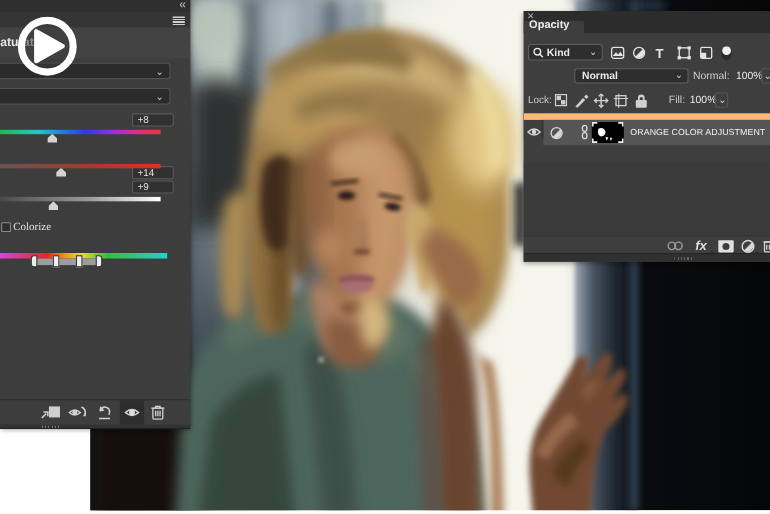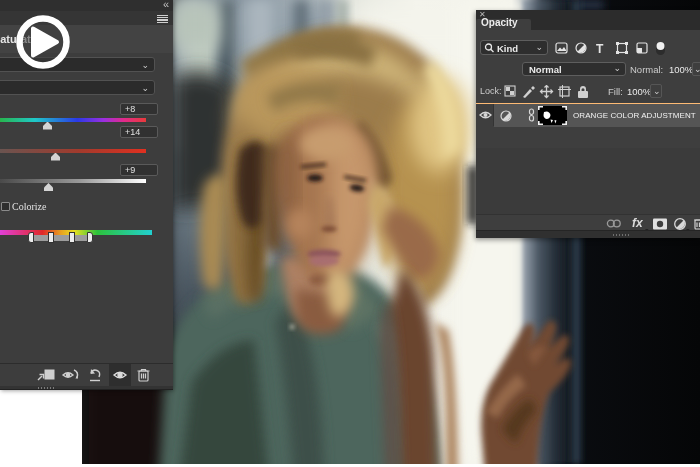--- a/index.html
+++ b/index.html
@@ -15,21 +15,21 @@
 #lp .menu{position:absolute;right:5px;top:4px;width:11px;height:8px;
   background:repeating-linear-gradient(#cfcfcf 0 1.2px,transparent 1.2px 2.2px);}
 #lp .title{position:absolute;left:0;top:25px;width:173px;height:28px;background:#434343;}
 #lp .title span{position:absolute;left:-31px;top:8px;font-size:11px;font-weight:bold;color:#e6e6e6;white-space:nowrap;}
 .dd{position:absolute;left:-8px;width:161px;height:13px;background:#2b2b2b;border:1px solid #525252;border-radius:3px;}
 .dd .ch{position:absolute;right:5px;top:2px;color:#cfcfcf;font-size:9px;}
 #dd1{top:57px;}
 #dd2{top:80px;}
 .vbox{position:absolute;left:120px;width:32px;height:10px;background:#313131;border:1px solid #5a5a5a;border-radius:2px;color:#e0e0e0;font-size:9px;line-height:10px;padding-left:4px;box-sizing:content-box;}
 #v1{top:102.5px;}
-#v2{top:126px;}
+#v2{top:151px;}
 #v3{top:164px;}
 .sl{position:absolute;left:0;height:4px;width:146px;}
 #sl1{top:118px;background:linear-gradient(to right,#27b54e 0%,#1fc8c8 24%,#2b39e8 53%,#9b2fe0 71%,#e22a8a 85%,#e83a3a 100%);}
 #sl2{top:149px;background:linear-gradient(to right,#6a5450 0%,#a33a2c 55%,#e03020 100%);}
 #sl3{top:179px;background:linear-gradient(to right,#4a4a4a 0%,#9a9a9a 55%,#ffffff 100%);}
 .thumb{position:absolute;width:9px;height:8px;background:#d4d4d4;clip-path:polygon(50% 0,100% 55%,100% 100%,0 100%,0 55%);filter:drop-shadow(0 1px 1px rgba(0,0,0,.5));}
 #th1{left:43px;top:121.5px;}
 #th2{left:51px;top:152.5px;}
 #th3{left:44px;top:183px;}
 #colorize{position:absolute;left:1px;top:202px;width:7px;height:7px;border:1px solid #8a8a8a;border-radius:1px;background:#2e2e2e;}
@@ -66,21 +66,21 @@
 #blendDD .t{position:absolute;left:6px;top:0.5px;font-size:9.5px;font-weight:bold;color:#eaeaea;}
 #blendDD .ch{position:absolute;right:4px;top:0px;font-size:9px;color:#cfcfcf;}
 #opLbl{position:absolute;left:112px;top:7px;font-size:9.5px;color:#cccccc;}
 #opVal{position:absolute;left:151px;top:7px;font-size:9.5px;color:#eaeaea;}
 #opCh{position:absolute;left:176px;top:7px;font-size:9px;color:#cfcfcf;}
 #lockRow{position:absolute;left:0;top:72px;width:224px;height:28px;}
 #lockLbl{position:absolute;left:4px;top:4px;font-size:9px;color:#cccccc;}
 #fillLbl{position:absolute;left:132px;top:4px;font-size:9.5px;color:#cccccc;}
 #fillVal{position:absolute;left:151px;top:4px;font-size:9.5px;color:#eaeaea;}
 #fillCh{position:absolute;left:177px;top:4px;font-size:9px;color:#cfcfcf;}
-#row1{position:absolute;left:0;top:93px;width:224px;height:23px;background:#3e3e3e;border-top:1px solid #fdba74;box-sizing:border-box;}
+#row1{position:absolute;left:0;top:93px;width:224px;height:23px;background:#3e3e3e;border-top:6px solid #fdba74;box-sizing:border-box;}
 #row1 .sel{position:absolute;left:18px;top:0;width:206px;height:23px;background:#555555;}
 #row2{position:absolute;left:0;top:116px;width:224px;height:22px;background:#3e3e3e;border-bottom:1px solid #343434;box-sizing:border-box;}
 .eyecol{position:absolute;left:0;top:0;width:18px;height:100%;border-right:1px solid #333;box-sizing:border-box;}
 #maskthumb{position:absolute;left:62px;top:2px;width:29px;height:19px;background:#000;}
 #row1 .lname{position:absolute;left:97px;top:7px;font-size:8px;color:#f2f2f2;letter-spacing:.08px;white-space:nowrap;}
 #bgthumb{position:absolute;left:25px;top:2px;width:26px;height:18.5px;background:#222;}
 #row2 .lname{position:absolute;left:58px;top:7px;font-size:9px;color:#f0f0f0;}
 #layEmpty{position:absolute;left:0;top:138px;width:224px;height:66px;background:#3b3b3b;}
 #laybar{position:absolute;left:0;top:204px;width:244px;height:16px;background:#3e3e3e;border-top:1px solid #323232;box-sizing:border-box;}
 #laygrip{position:absolute;left:0;top:220px;width:224px;height:8px;background:#303030;border-top:1px solid #252525;box-sizing:border-box;}

